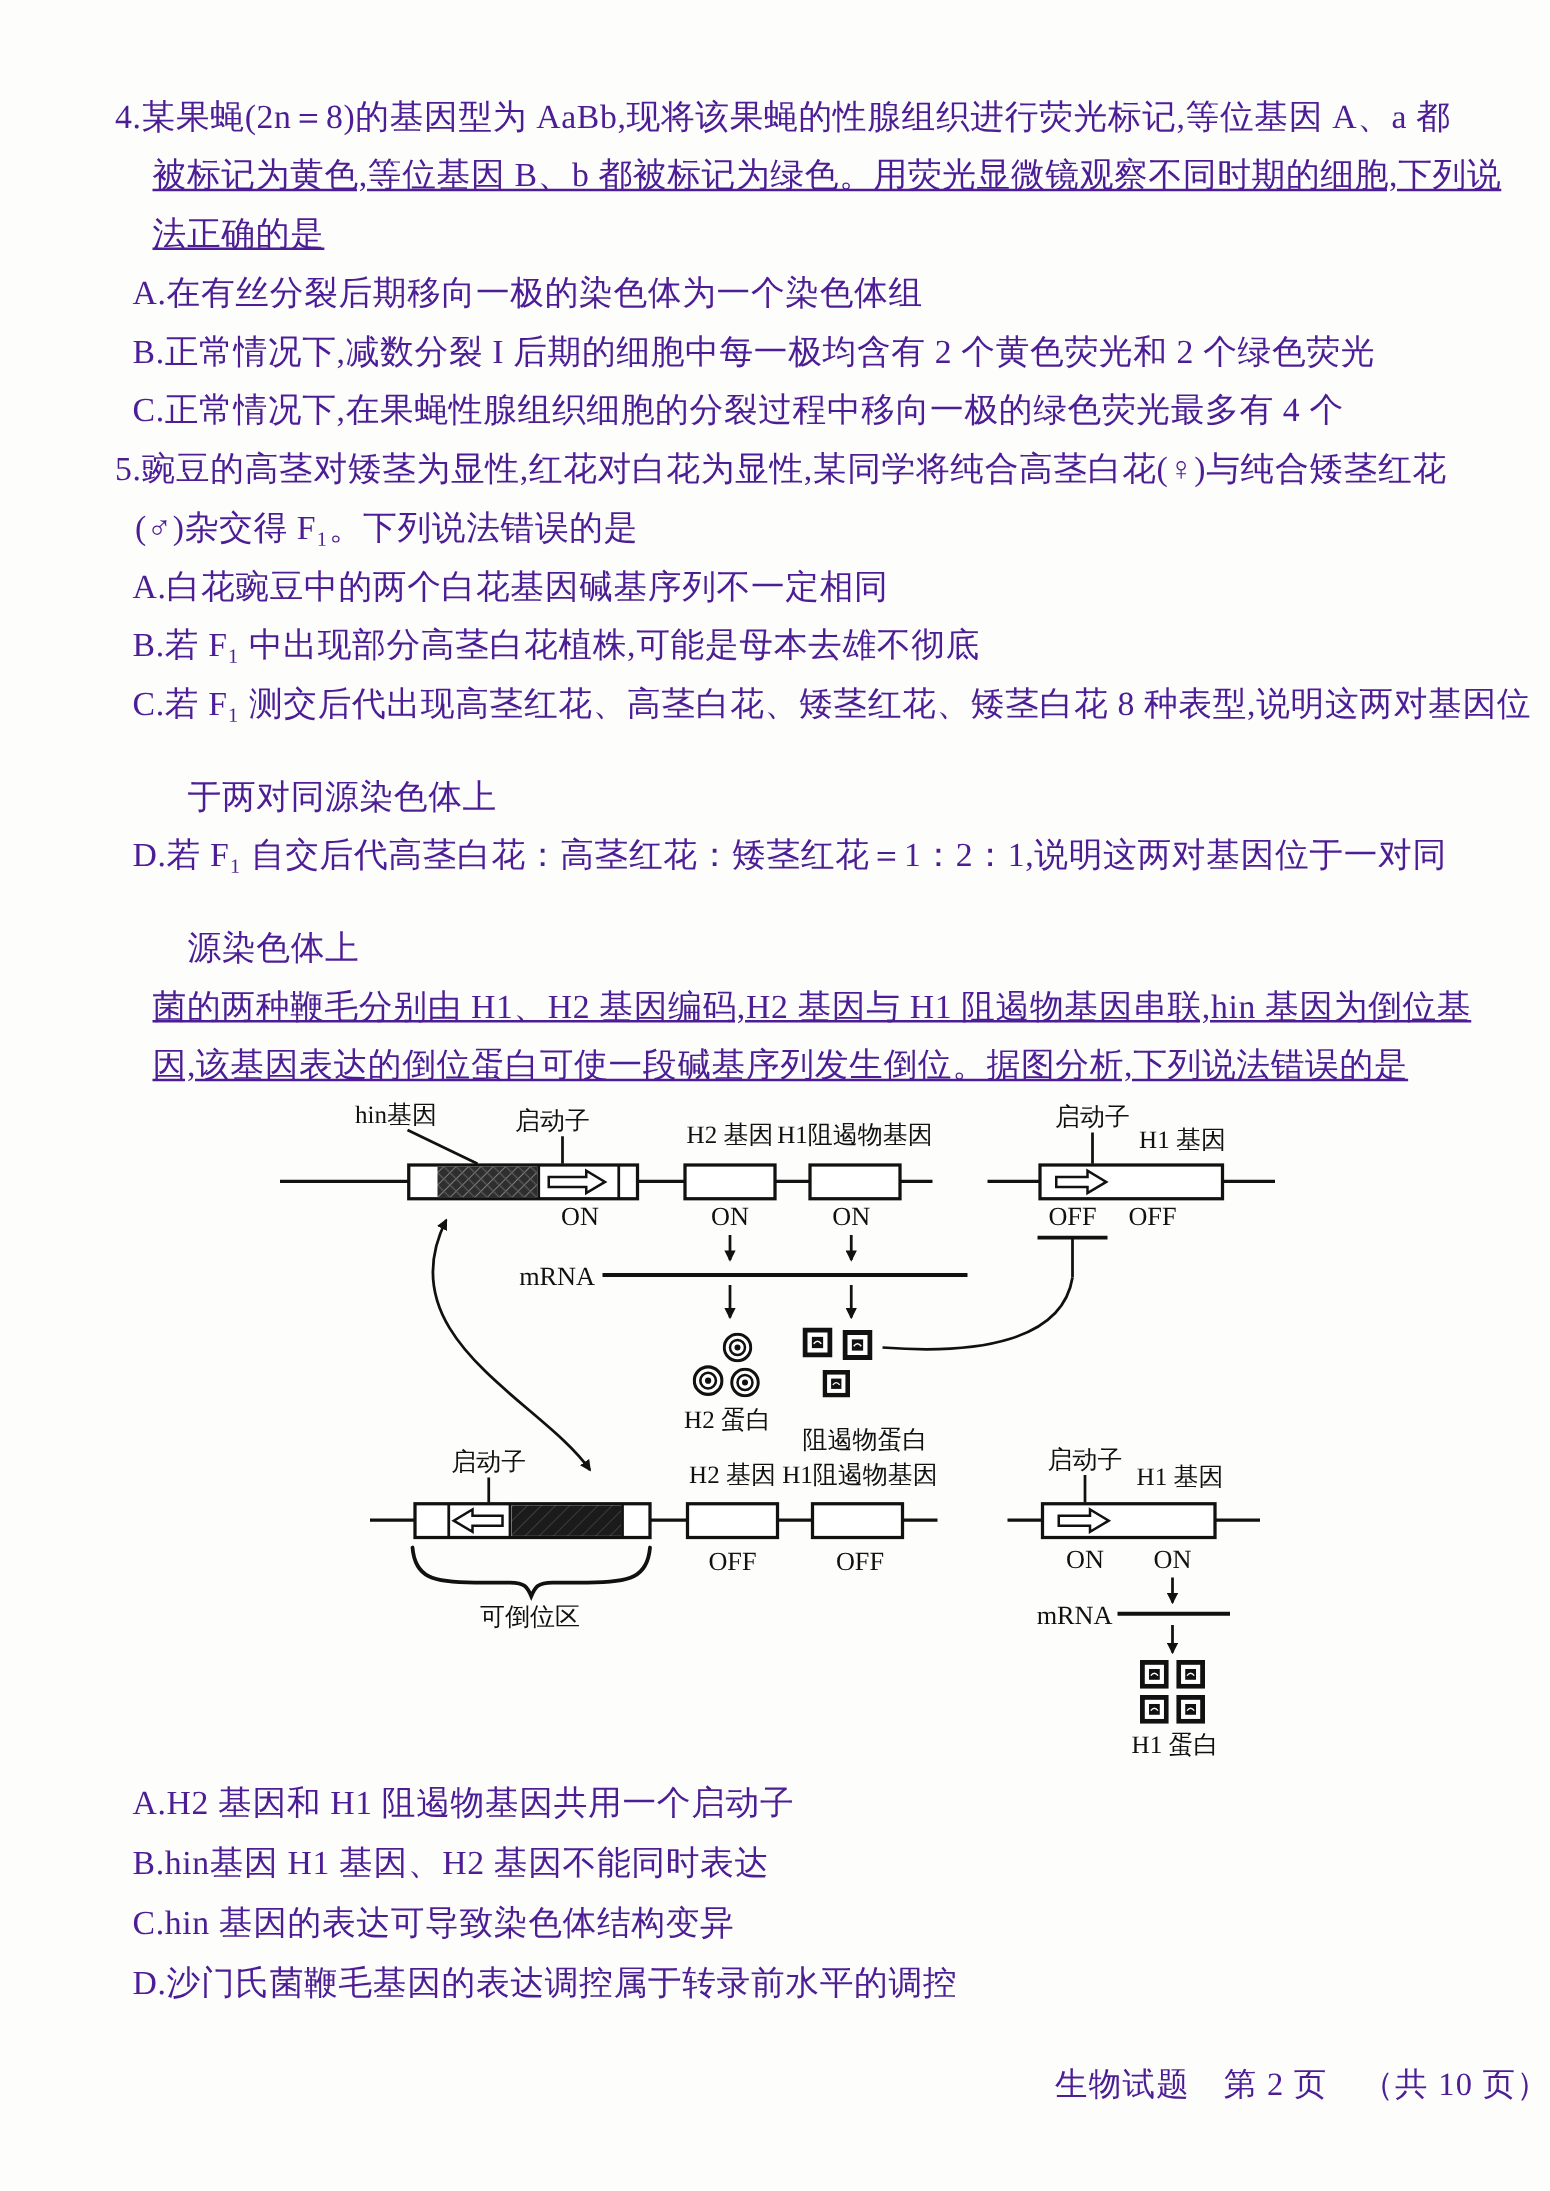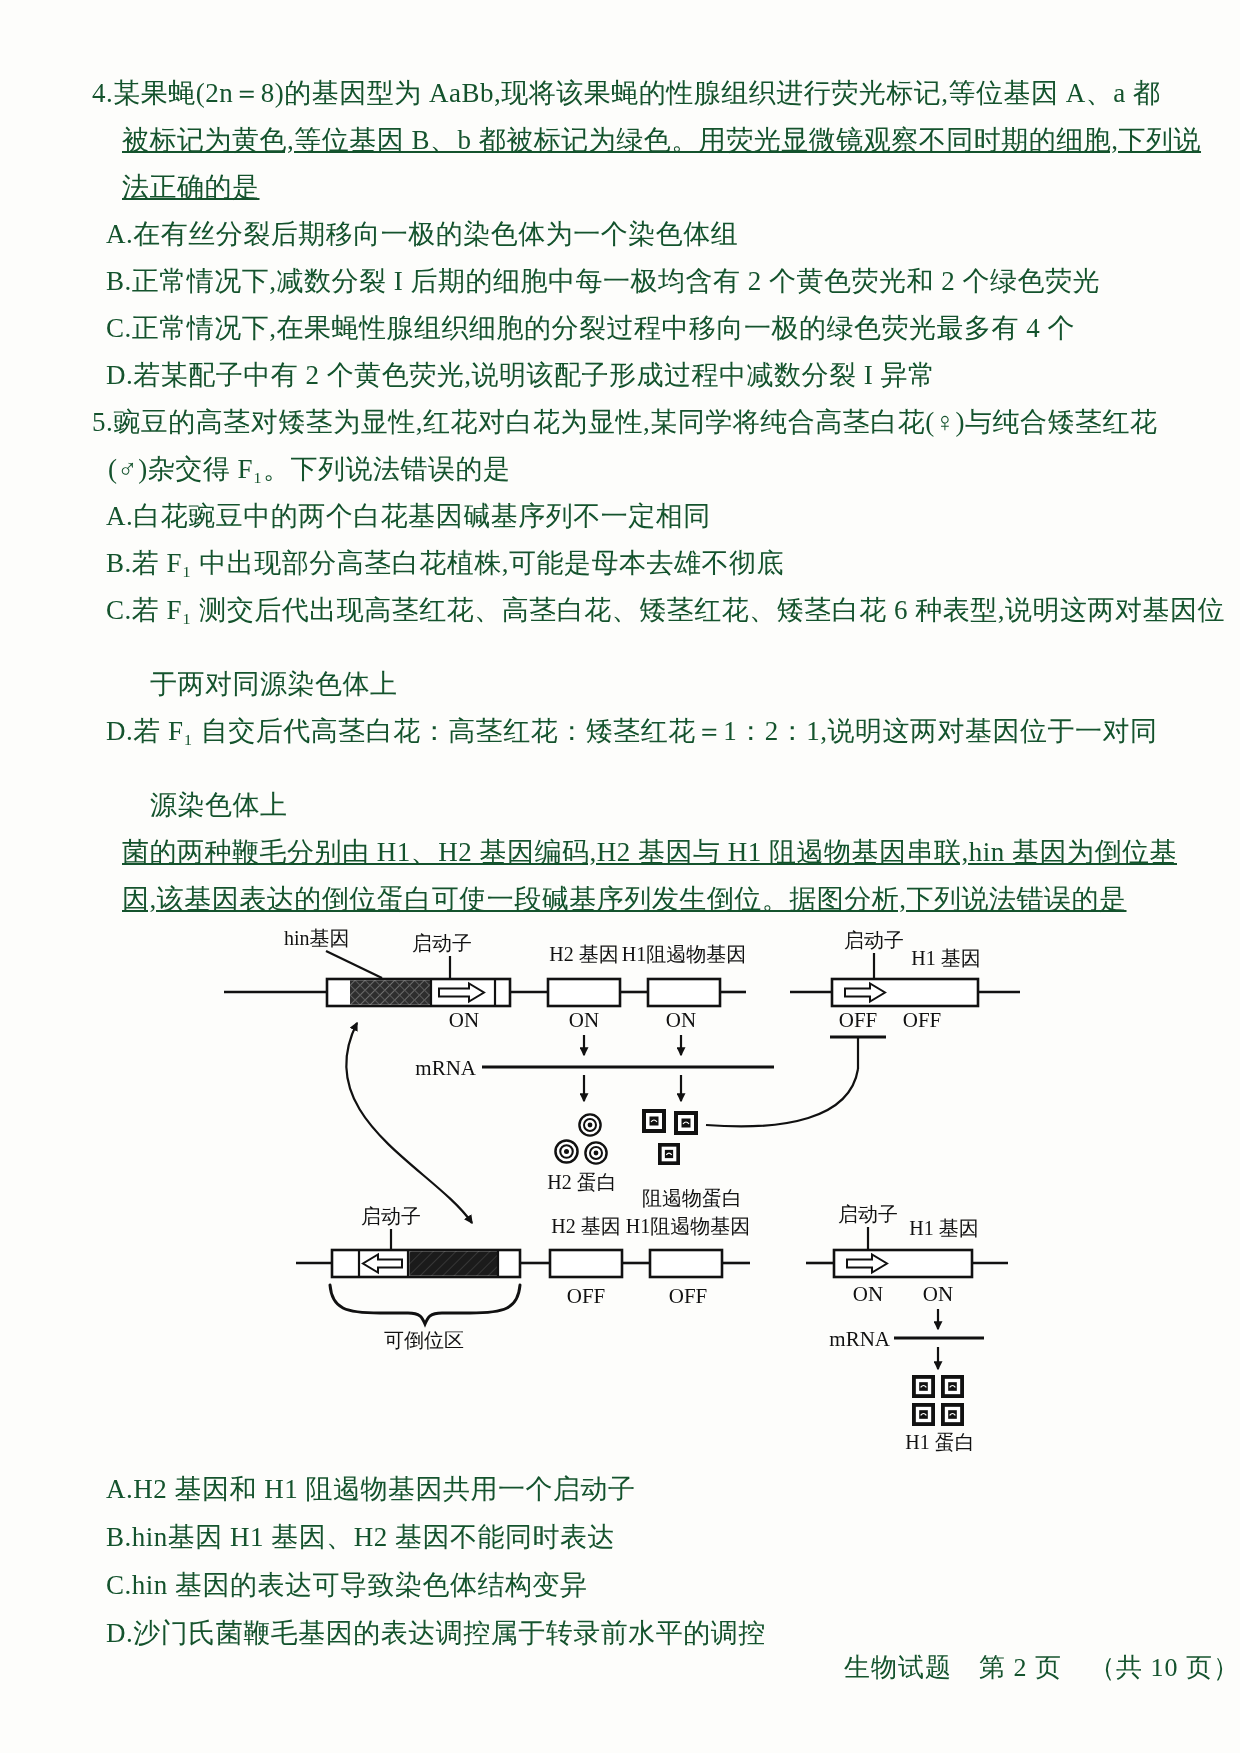--- a/index.html
+++ b/index.html
@@ -1,21 +1,21 @@
 <!DOCTYPE html>
 <html><head>
 <meta charset="utf-8">
 <style>
   html,body{margin:0;padding:0;background:#e9e9e9;}
   .page{
     position:relative;
     width:1240px;height:1753px;
     background:#fdfdfb;
     font-family:"Liberation Serif","DejaVu Serif",serif;
-    color:#14532d;
+    color:#4c1d95;
     overflow:hidden;
   }
   .content{padding:70px 0 0 92px;}
   .ln{
     font-size:27px;
     line-height:47px;
     white-space:nowrap;
     letter-spacing:.5px;
   }
   .cont{padding-left:30px;text-decoration:underline;}
@@ -40,29 +40,28 @@
 <div class="page">
   <div class="content">
 
     <div>
       <div class="ln">4.某果蝇(2n＝8)的基因型为 AaBb,现将该果蝇的性腺组织进行荧光标记,等位基因 A、a 都</div>
       <div class="ln cont">被标记为黄色,等位基因 B、b 都被标记为绿色。用荧光显微镜观察不同时期的细胞,下列说</div>
       <div class="ln cont">法正确的是</div>
       <div class="ln opt">A.在有丝分裂后期移向一极的染色体为一个染色体组</div>
       <div class="ln opt">B.正常情况下,减数分裂 I 后期的细胞中每一极均含有 2 个黄色荧光和 2 个绿色荧光</div>
       <div class="ln opt">C.正常情况下,在果蝇性腺组织细胞的分裂过程中移向一极的绿色荧光最多有 4 个</div>
-      <div class="ln opt">D.若某配子中有 2 个黄色荧光,说明该配子形成过程中减数分裂 I 异常</div>
     </div>
 
     <div>
       <div class="ln">5.豌豆的高茎对矮茎为显性,红花对白花为显性,某同学将纯合高茎白花(♀)与纯合矮茎红花</div>
       <div class="ln q5cont">(♂)杂交得 F₁。下列说法错误的是</div>
       <div class="ln opt">A.白花豌豆中的两个白花基因碱基序列不一定相同</div>
       <div class="ln opt">B.若 F₁ 中出现部分高茎白花植株,可能是母本去雄不彻底</div>
-      <div class="ln opt">C.若 F₁ 测交后代出现高茎红花、高茎白花、矮茎红花、矮茎白花 6 种表型,说明这两对基因位</div>
+      <div class="ln opt">C.若 F₁ 测交后代出现高茎红花、高茎白花、矮茎红花、矮茎白花 8 种表型,说明这两对基因位</div>
       <div class="ln optcont">于两对同源染色体上</div>
       <div class="ln opt">D.若 F₁ 自交后代高茎白花：高茎红花：矮茎红花＝1：2：1,说明这两对基因位于一对同</div>
       <div class="ln optcont">源染色体上</div>
     </div>
 
     <div>
       <div class="ln cont">菌的两种鞭毛分别由 H1、H2 基因编码,H2 基因与 H1 阻遏物基因串联,hin 基因为倒位基</div>
       <div class="ln cont">因,该基因表达的倒位蛋白可使一段碱基序列发生倒位。据图分析,下列说法错误的是</div>
     </div>
 

